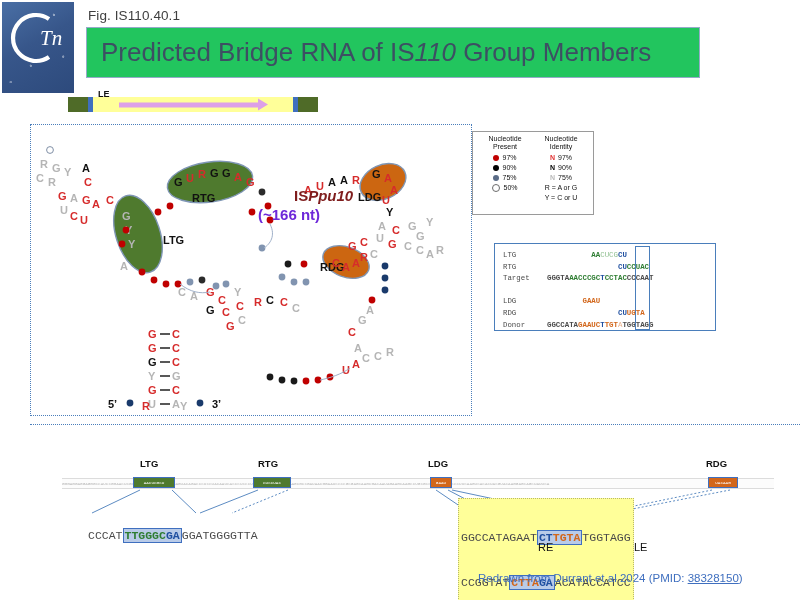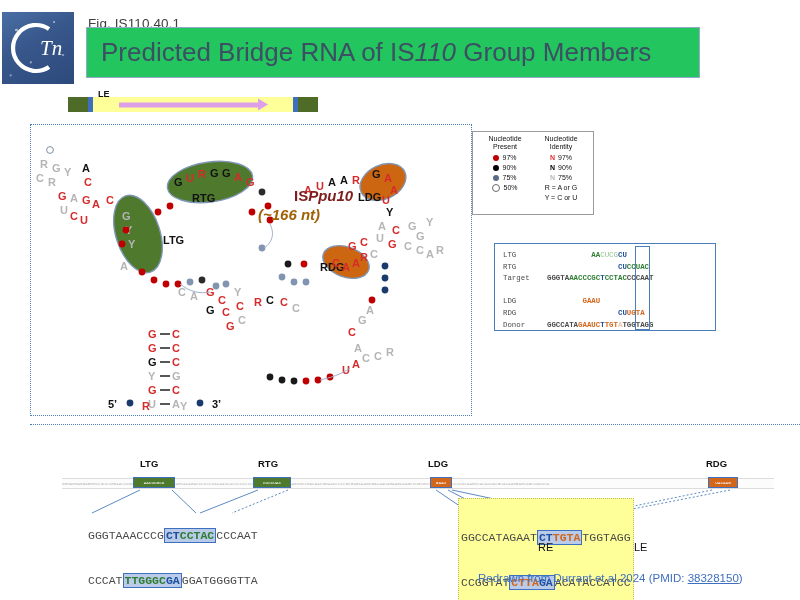--- a/index.html
+++ b/index.html
@@ -6,32 +6,32 @@
   body{
     width:800px;height:600px;position:relative;overflow:hidden;
     background:#ffffff;
     font-family:"Liberation Sans", sans-serif;
     color:#1a1a1a;
   }
   .abs{position:absolute;}
 
   
   #logo{
-    left:2px;top:12px;width:72px;height:72px;
+    left:2px;top:2px;width:72px;height:91px;
     background:
       radial-gradient(circle at 20% 25%, rgba(255,255,255,.55) 0 1.2px, transparent 1.6px),
       radial-gradient(circle at 72% 14%, rgba(255,255,255,.45) 0 1px, transparent 1.4px),
       radial-gradient(circle at 40% 70%, rgba(255,255,255,.4) 0 1px, transparent 1.4px),
       radial-gradient(circle at 85% 60%, rgba(255,255,255,.4) 0 1px, transparent 1.4px),
       radial-gradient(circle at 12% 88%, rgba(255,255,255,.35) 0 1px, transparent 1.4px),
       linear-gradient(150deg,#4a6fa5 0%,#37568a 45%,#2d4a7c 100%);
   }
   #logo svg{display:block;}
   #fignum{
-    left:88px;top:16px;font-size:13.5px;color:#3f3f3f;letter-spacing:.1px;
+    left:88px;top:8px;font-size:13.5px;color:#3f3f3f;letter-spacing:.1px;
   }
   #title-box{
     left:86px;top:27px;width:612px;height:49px;
     border:1px solid #95aac9;background:#22c55e;
     display:flex;align-items:center;
   }
   #title-text{
     padding-left:14px;font-size:26px;color:#3d4f63;white-space:nowrap;
     font-weight:400;
   }
@@ -339,21 +339,21 @@
     <text class="L Lr" x="322" y="244">A</text>
 
   <path class="bb" d="M150,160 C160,168 170,170 180,168"></path>
   <path class="bb" d="M240,100 C246,112 240,120 234,124"></path>
   <path class="bb" d="M290,256 C300,254 312,250 320,244"></path>
 </svg>
 
 <div class="abs" style="left:258px;top:187px;font-size:15px;font-weight:bold;color:#7f1d1d;margin-left:36px;">
   <span>IS</span><i>Ppu10</i>
 </div>
-<div class="abs" style="left:258px;top:206px;font-size:15px;font-weight:bold;color:#a16207;font-style:italic;">(~166 nt)</div>
+<div class="abs" style="left:258px;top:206px;font-size:15px;font-weight:bold;color:#6d28d9;">(~166 nt)</div>
 
 <div class="abs" id="legend">
   <div class="lg-head">
     <div>
       <span>Nucleotide</span><br>
       <span>Present</span>
     </div>
     <div>
       <span>Nucleotide</span><br>
       <span>Identity</span>
@@ -430,21 +430,20 @@
     <line x1="288" y1="5" x2="232" y2="28" stroke-dasharray="2,2"></line>
     <line x1="436" y1="5" x2="470" y2="28"></line>
     <line x1="448" y1="5" x2="492" y2="28"></line>
     <line x1="452" y1="5" x2="560" y2="28"></line>
     <line x1="712" y1="5" x2="600" y2="28" stroke-dasharray="2,2"></line>
     <line x1="730" y1="5" x2="612" y2="28" stroke-dasharray="2,2"></line>
   </g>
 </svg>
 
 <div class="seqblock" id="seq-left">
-  <div><span>GGGTAAACCCG</span><span class="box-blue hl-blue"><span style="color:#1f4fa0;font-weight:bold;">CT</span><span class="g">CCTAC</span></span><span>CCCAAT</span></div>
   <div><span>CCCAT</span><span class="box-blue hl-blue"><span class="g">TTGGGC</span><span style="color:#1f4fa0;font-weight:bold;">GA</span></span><span>GGATGGGGTTA</span></div>
 </div>
 
 <div class="seqblock" id="seq-right">
   <div><span>GGCCATAGAAT</span><span class="box-blue hl-blue"><span style="color:#1f4fa0;font-weight:bold;">CT</span><span class="o">TGTA</span></span><span>TGGTAGG</span></div>
   <div><span>CCGGTAT</span><span class="box-blue hl-blue"><span class="o">CTTA</span><span style="color:#1f4fa0;font-weight:bold;">GA</span></span><span>ACATACCATCC</span></div>
 </div>
 
 <div class="re-le" style="left:522px;top:541px;">RE</div>
 <div class="re-le" style="left:618px;top:541px;">LE</div>

